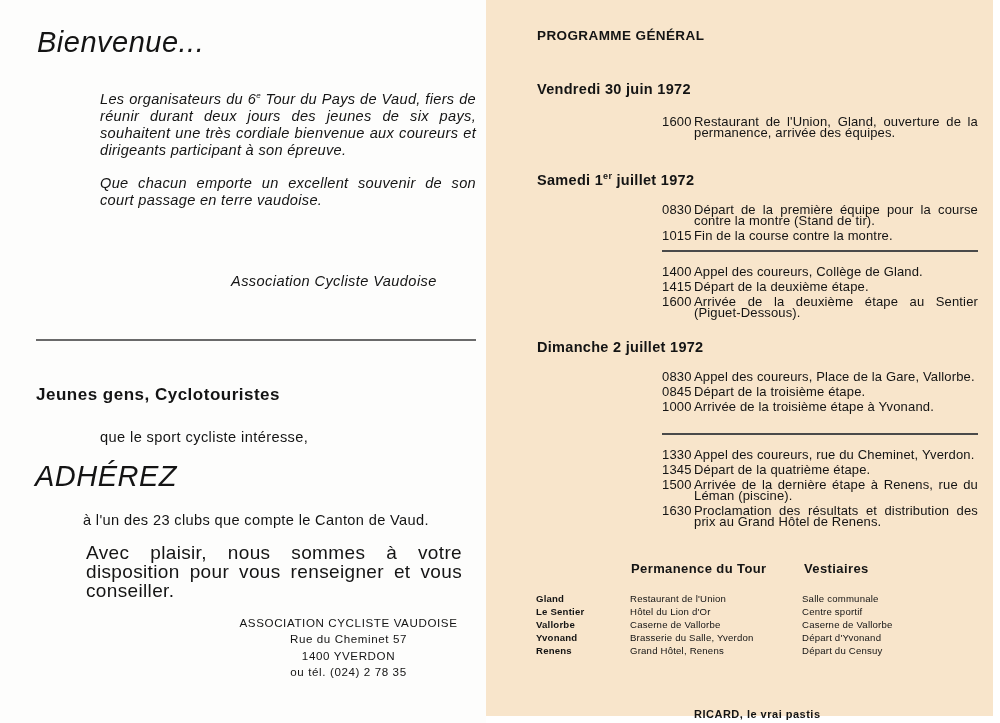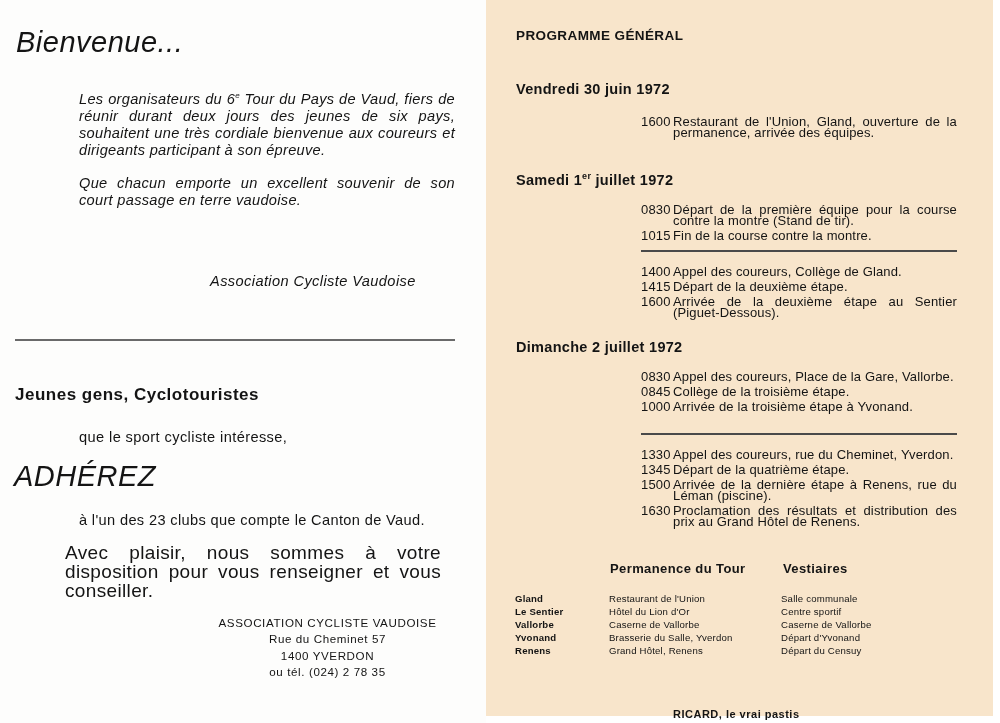--- a/index.html
+++ b/index.html
@@ -10,21 +10,21 @@
     color: #141414;
   }
   .page-left {
     position: absolute; left: 0; top: 0; width: 486px; height: 723px;
     background: #fdfdfc;
   }
   .page-right {
     position: absolute; left: 486px; top: 0; width: 507px; height: 716px;
     background: #f8e5cb;
   }
-  .abs { position: absolute; }
+  .abs { position: absolute; margin-left: 21px; }
   
   .bienvenue {
     left: 16px; top: 26px; font-size: 29px; font-style: italic; letter-spacing: 0.5px;
   }
   .welcome-text {
     left: 79px; top: 87px; width: 376px; font-size: 14.6px; font-style: italic;
     line-height: 17px; text-align: justify; letter-spacing: 0.3px;
   }
   .welcome-text p { margin: 0 0 16px 0; }
   .signature-italic {
@@ -36,21 +36,21 @@
   .jeunes {
     left: 15px; top: 385px; font-size: 17px; font-weight: bold; letter-spacing: 0.5px;
   }
   .que-le {
     left: 79px; top: 429px; font-size: 14.6px; letter-spacing: 0.4px;
   }
   .adherez {
     left: 14px; top: 460px; font-size: 29px; font-style: italic; letter-spacing: 0.5px;
   }
   .clubs {
-    left: 79px; top: 512px; font-size: 14.6px; letter-spacing: 0.35px;
+    left: 62px; top: 512px; font-size: 14.6px; letter-spacing: 0.35px;
   }
   .avec {
     left: 65px; top: 543px; width: 376px; font-size: 19px; line-height: 19px;
     text-align: justify; letter-spacing: 0.35px;
   }
   .address {
     left: 215px; top: 615px; width: 225px; text-align: center; font-size: 11.6px;
     line-height: 16.3px; letter-spacing: 0.6px;
   }
   
@@ -146,21 +146,21 @@
 </div>
 
 <div class="abs day-heading" style="top:339px">Dimanche 2 juillet 1972</div>
 <div class="abs events" style="top:371px">
   <div class="event">
     <span class="time">0830</span>
     <span class="desc">Appel des coureurs, Place de la Gare, Vallorbe.</span>
   </div>
   <div class="event">
     <span class="time">0845</span>
-    <span class="desc">Collège de la troisième étape.</span>
+    <span class="desc">Départ de la troisième étape.</span>
   </div>
   <div class="event">
     <span class="time">1000</span>
     <span class="desc">Arrivée de la troisième étape à Yvonand.</span>
   </div>
 </div>
 <div class="abs rule-right" style="top:433px"></div>
 <div class="abs events" style="top:449px">
   <div class="event">
     <span class="time">1330</span>

